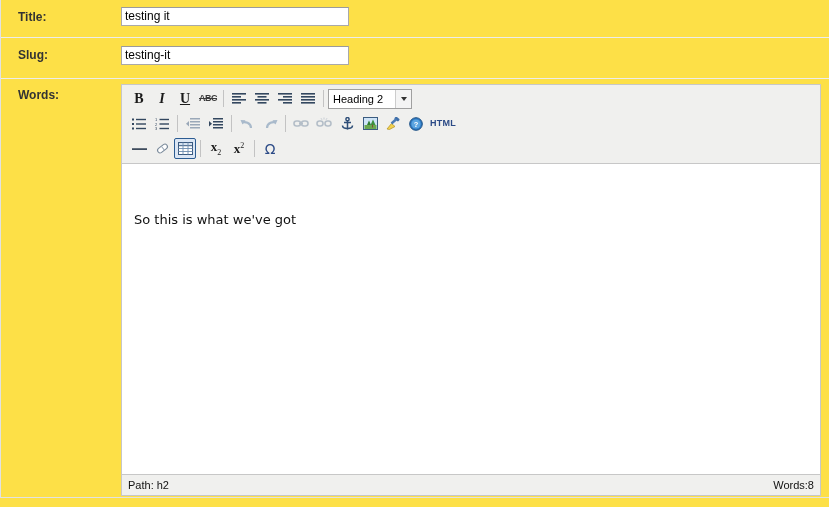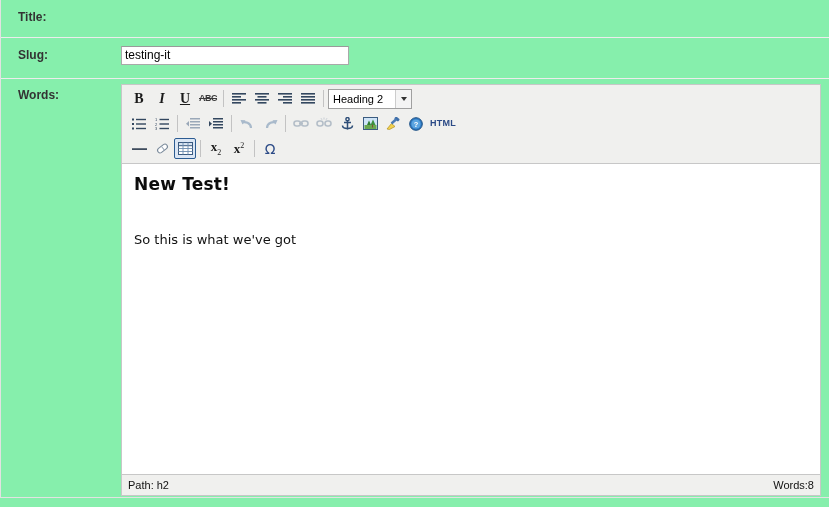--- a/index.html
+++ b/index.html
@@ -5,21 +5,21 @@
   html, body {
     margin: 0;
     padding: 0;
     background: #ffffff;
     font-family: "Liberation Sans", sans-serif;
   }
   #page {
     position: relative;
     width: 829px;
     height: 507px;
-    background: #86efac;
+    background: #fde047;
     overflow: hidden;
   }
 
   
   .form-table {
     border-left: 1px solid #e2e2e2;
     width: 829px;
     box-sizing: border-box;
   }
   .row {
@@ -190,20 +190,23 @@
   }
 </style>
 </head>
 <body>
 
 <div id="page">
   <div class="form-table">
 
     <div class="row row-title">
       <div class="label-cell">Title:</div>
+      <div class="field-cell">
+        <input class="text-input" type="text" value="testing it" style="">
+      </div>
     </div>
 
     <div class="row row-slug">
       <div class="label-cell">Slug:</div>
       <div class="field-cell">
         <input class="text-input" type="text" value="testing-it" style="">
       </div>
     </div>
 
     <div class="row row-body">
@@ -436,21 +439,20 @@
               </div>
               <div class="tb-sep"></div>
               <div class="tb-btn">
                 <span class="omega-i">Ω</span>
               </div>
             </div>
 
           </div>
 
           <div class="edit-area">
-            <h2 class="edit-h2">New Test!</h2>
             <p class="edit-p">So this is what we've got</p>
           </div>
 
           <div class="statusbar">
             <span>Path: h2</span>
             <span>Words:8</span>
           </div>
 
         </div>
 

